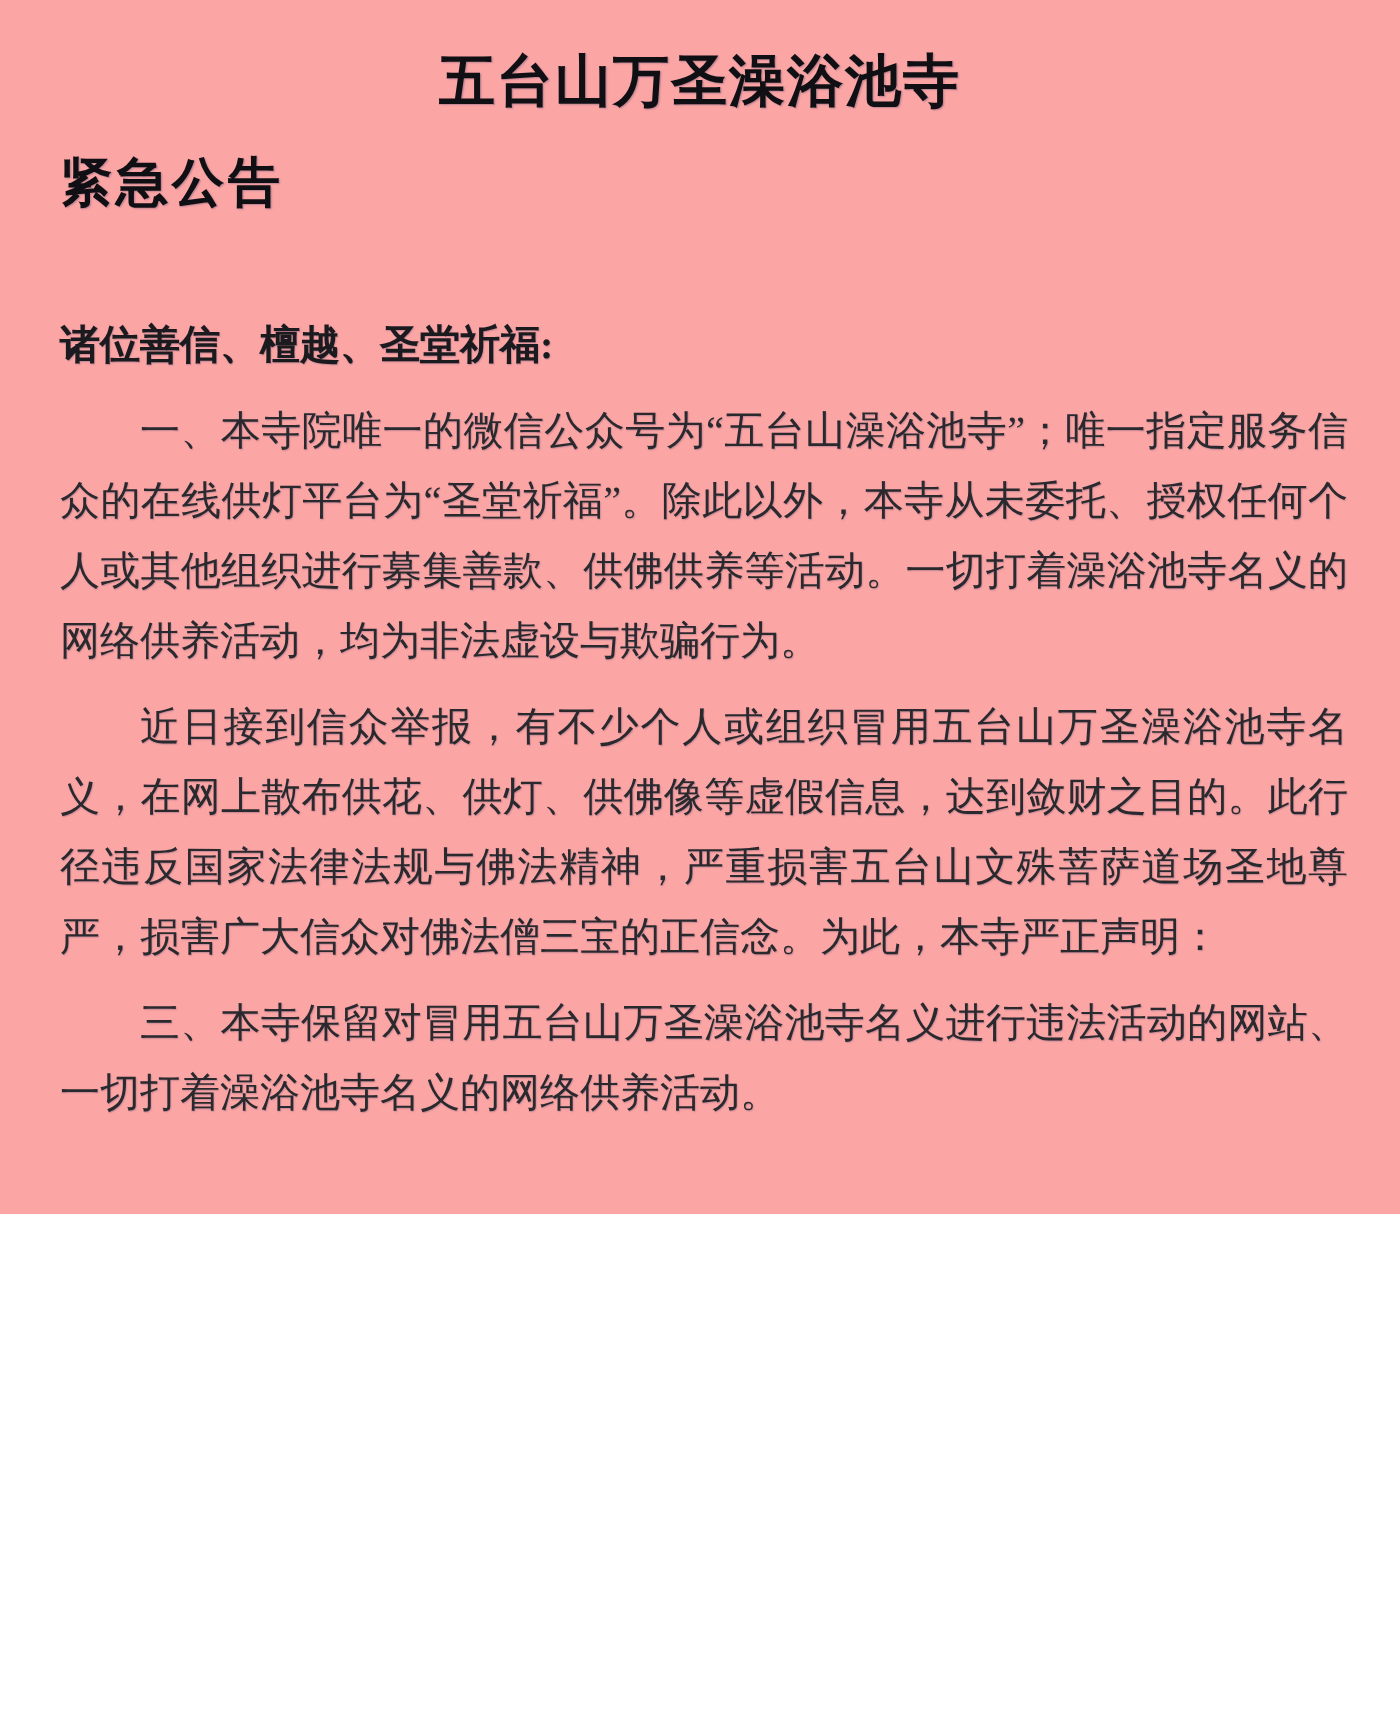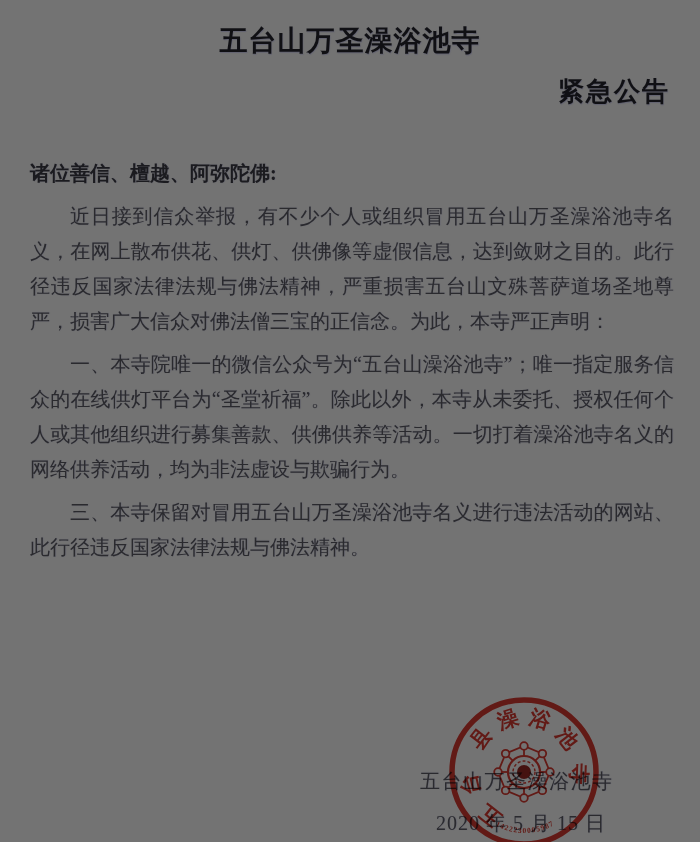--- a/index.html
+++ b/index.html
@@ -1,37 +1,37 @@
 <!DOCTYPE html>
 <html><head>
 <meta charset="utf-8">
 <style>
   html,body{margin:0;padding:0;background:#ffffff;}
   .page{
     position:relative;
-    width:700px;height:842px;
-    background:#737373;
+    width:700px;height:607px;
+    background:#fca5a5;
     overflow:hidden;
     font-family:"Liberation Serif","DejaVu Serif",serif;
     color:#262626;
   }
   .doc-title{
     margin:22px 30px 0 30px;
     text-align:center;
     font-family:"Liberation Sans","DejaVu Sans",sans-serif;
     font-weight:bold;
     font-size:28px;
     line-height:38px;
     color:#101014;
     letter-spacing:1px;
     text-shadow:0.6px 0.6px 0.8px rgba(70,70,110,0.35);
   }
   .doc-subtitle{
     margin:12px 30px 0 30px;
-    text-align:right;
+    text-align:left;
     font-family:"Liberation Sans","DejaVu Sans",sans-serif;
     font-weight:bold;
     font-size:26px;
     line-height:38px;
     color:#101014;
     letter-spacing:2px;
     text-shadow:0.6px 0.6px 0.8px rgba(70,70,110,0.35);
   }
   .doc-body{
     margin:46px 26px 0 30px;
@@ -88,24 +88,24 @@
 </style>
 </head>
 <body>
 
 <div class="page">
 
   <div class="doc-title">五台山万圣澡浴池寺</div>
   <div class="doc-subtitle">紧急公告</div>
 
   <div class="doc-body">
-    <p class="salutation">诸位善信、檀越、阿弥陀佛:</p>
+    <p class="salutation">诸位善信、檀越、圣堂祈福:</p>
+    <p class="para">一、本寺院唯一的微信公众号为“五台山澡浴池寺”；唯一指定服务信众的在线供灯平台为“圣堂祈福”。除此以外，本寺从未委托、授权任何个人或其他组织进行募集善款、供佛供养等活动。一切打着澡浴池寺名义的网络供养活动，均为非法虚设与欺骗行为。</p>
     <p class="para">近日接到信众举报，有不少个人或组织冒用五台山万圣澡浴池寺名义，在网上散布供花、供灯、供佛像等虚假信息，达到敛财之目的。此行径违反国家法律法规与佛法精神，严重损害五台山文殊菩萨道场圣地尊严，损害广大信众对佛法僧三宝的正信念。为此，本寺严正声明：</p>
-    <p class="para">一、本寺院唯一的微信公众号为“五台山澡浴池寺”；唯一指定服务信众的在线供灯平台为“圣堂祈福”。除此以外，本寺从未委托、授权任何个人或其他组织进行募集善款、供佛供养等活动。一切打着澡浴池寺名义的网络供养活动，均为非法虚设与欺骗行为。</p>
-    <p class="para">三、本寺保留对冒用五台山万圣澡浴池寺名义进行违法活动的网站、此行径违反国家法律法规与佛法精神。</p>
+    <p class="para">三、本寺保留对冒用五台山万圣澡浴池寺名义进行违法活动的网站、一切打着澡浴池寺名义的网络供养活动。</p>
   </div>
 
   <div class="signature">五台山万圣澡浴池寺</div>
   <div class="date-line">2020 年 5 月 15 日</div>
 
   <svg class="seal" viewBox="0 0 180 180" xmlns="http://www.w3.org/2000/svg">
     <defs>
       <path id="serialArc" d="M 59.5 142.8 A 61 61 0 0 0 120.5 142.8" fill="none"></path>
     </defs>
 

